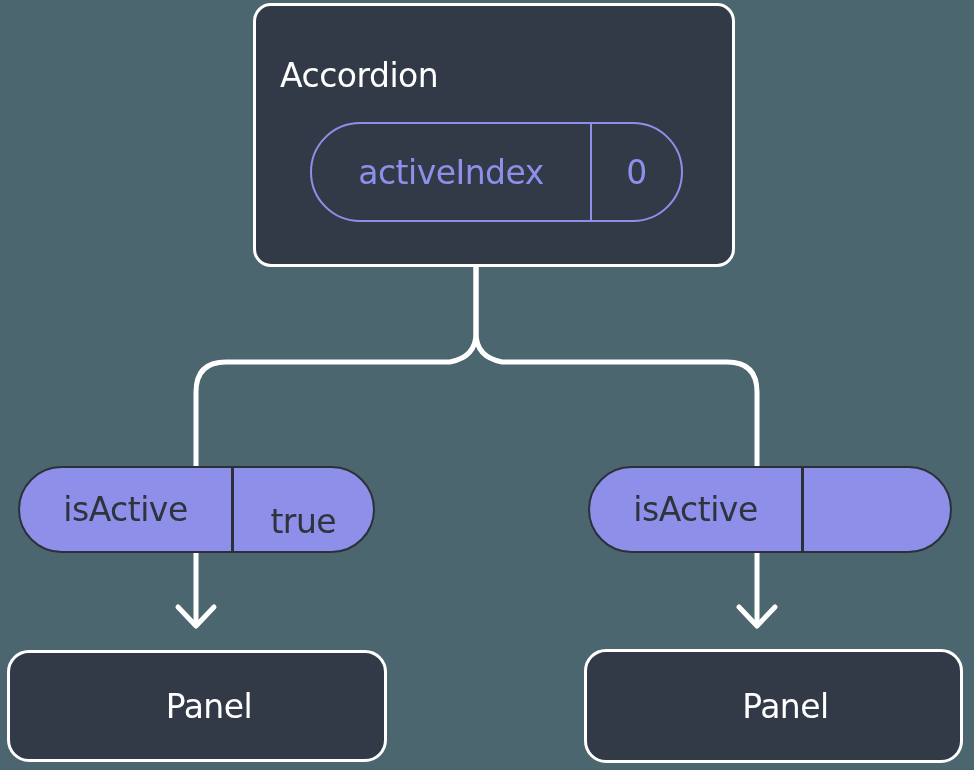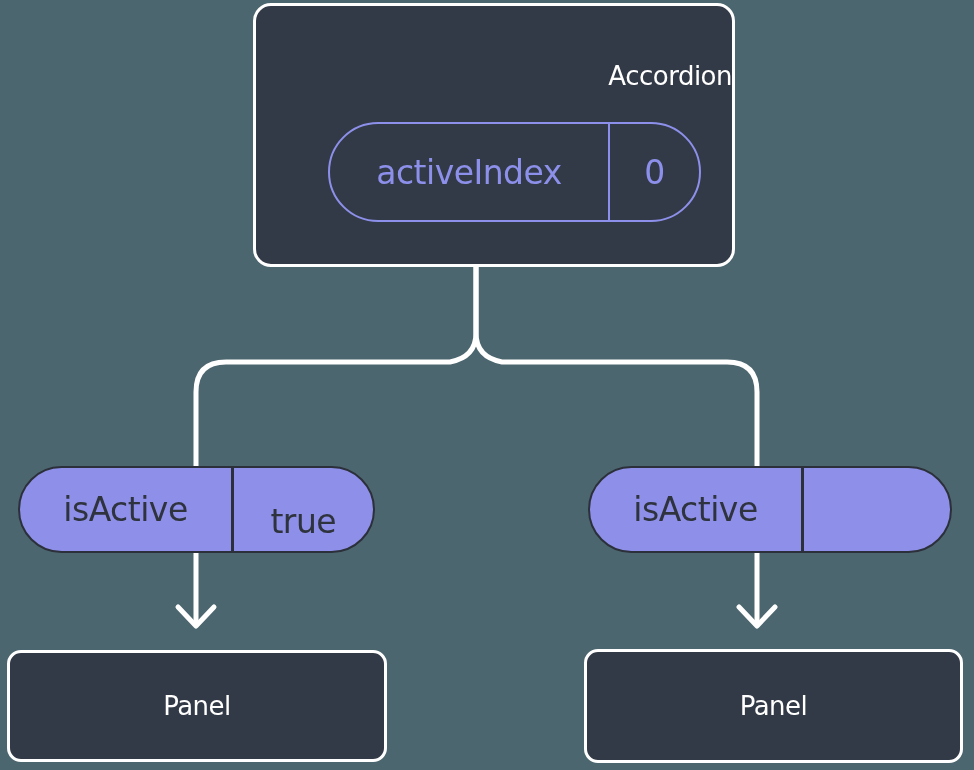--- a/index.html
+++ b/index.html
@@ -48,34 +48,35 @@
     color: var(--node-text);
   }
   .root-node {
     left: 253px;
     top: 3px;
     width: 482px;
     height: 264px;
     border-radius: 18px;
   }
   .node-title {
-    font-size: 26px;
+    font-size: 33px;
     letter-spacing: -0.5px;
-    text-align: right;
+    text-align: left;
     color: var(--node-text);
+    padding-left: 24px;
   }
   .root-node > .node-title {
     position: absolute;
     left: 0; right: 0;
     top: 51px;
     line-height: 38px;
   }
   .state-pill {
     position: absolute;
-    left: 72px;
+    left: 54px;
     top: 116px;
     width: 373px;
     height: 100px;
     box-sizing: border-box;
     border: 2px solid var(--state-accent);
     border-radius: 51px;
     display: flex;
     align-items: stretch;
     color: var(--state-accent);
     font-size: 33px;
@@ -124,21 +125,21 @@
     background: var(--prop-border);
   }
   .prop-value {
     flex: 1;
     display: flex;
     align-items: center;
     justify-content: center;
     margin-top: 24px;
   }
   .panel-node {
-    border-radius: 14px;
+    border-radius: 22px;
     display: flex;
     align-items: center;
     justify-content: center;
   }
   .panel-left  { left: 7px;   top: 650px; width: 380px; height: 112px; }
   .panel-right { left: 584px; top: 649px; width: 379px; height: 114px; }
 </style>
 </head>
 <body>
 

